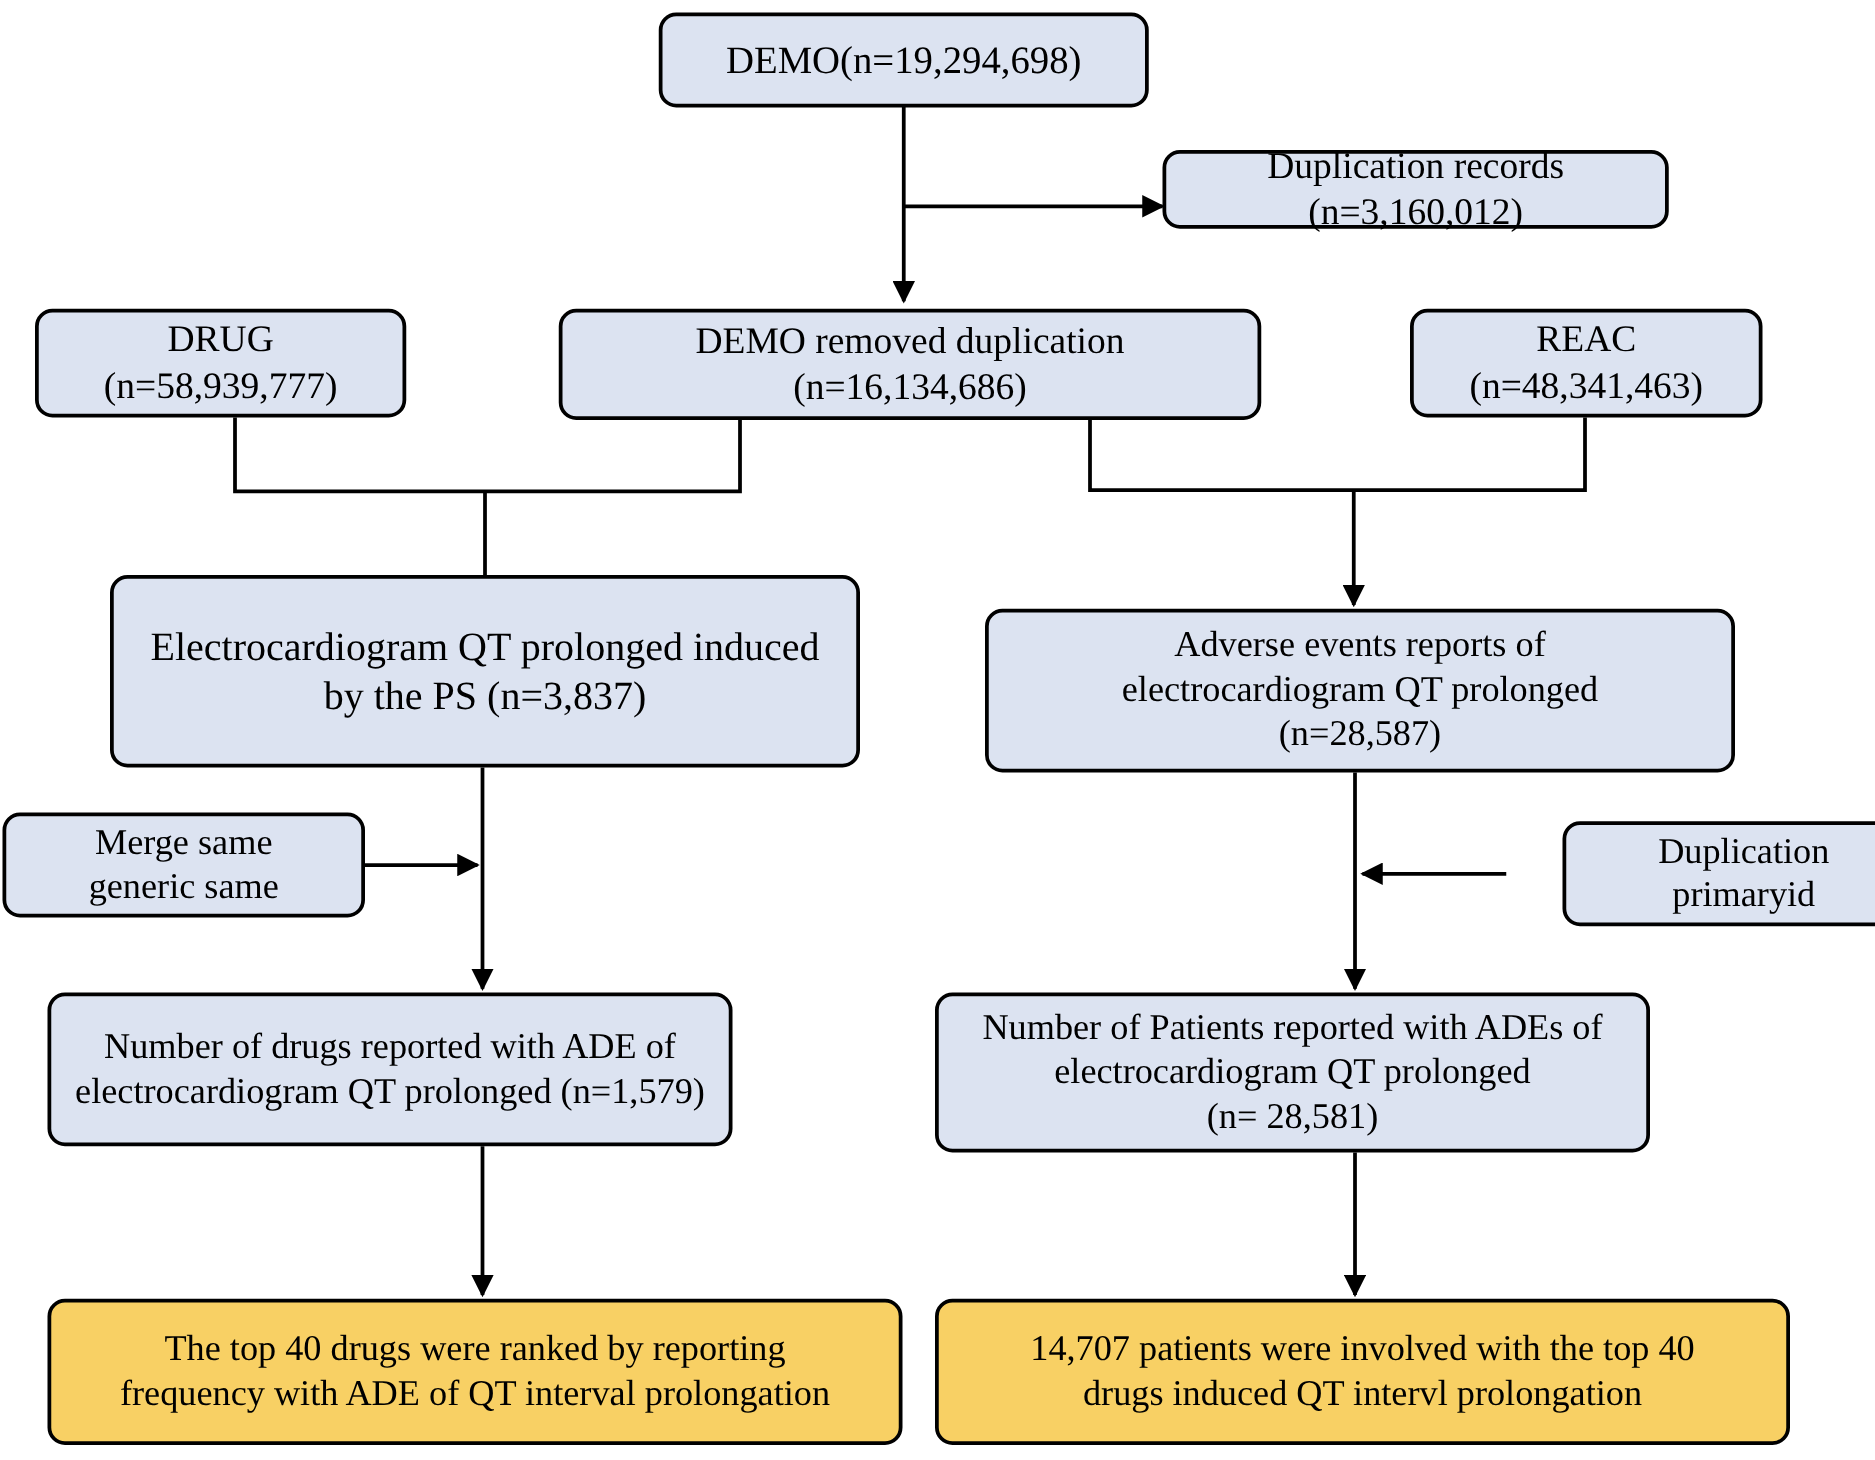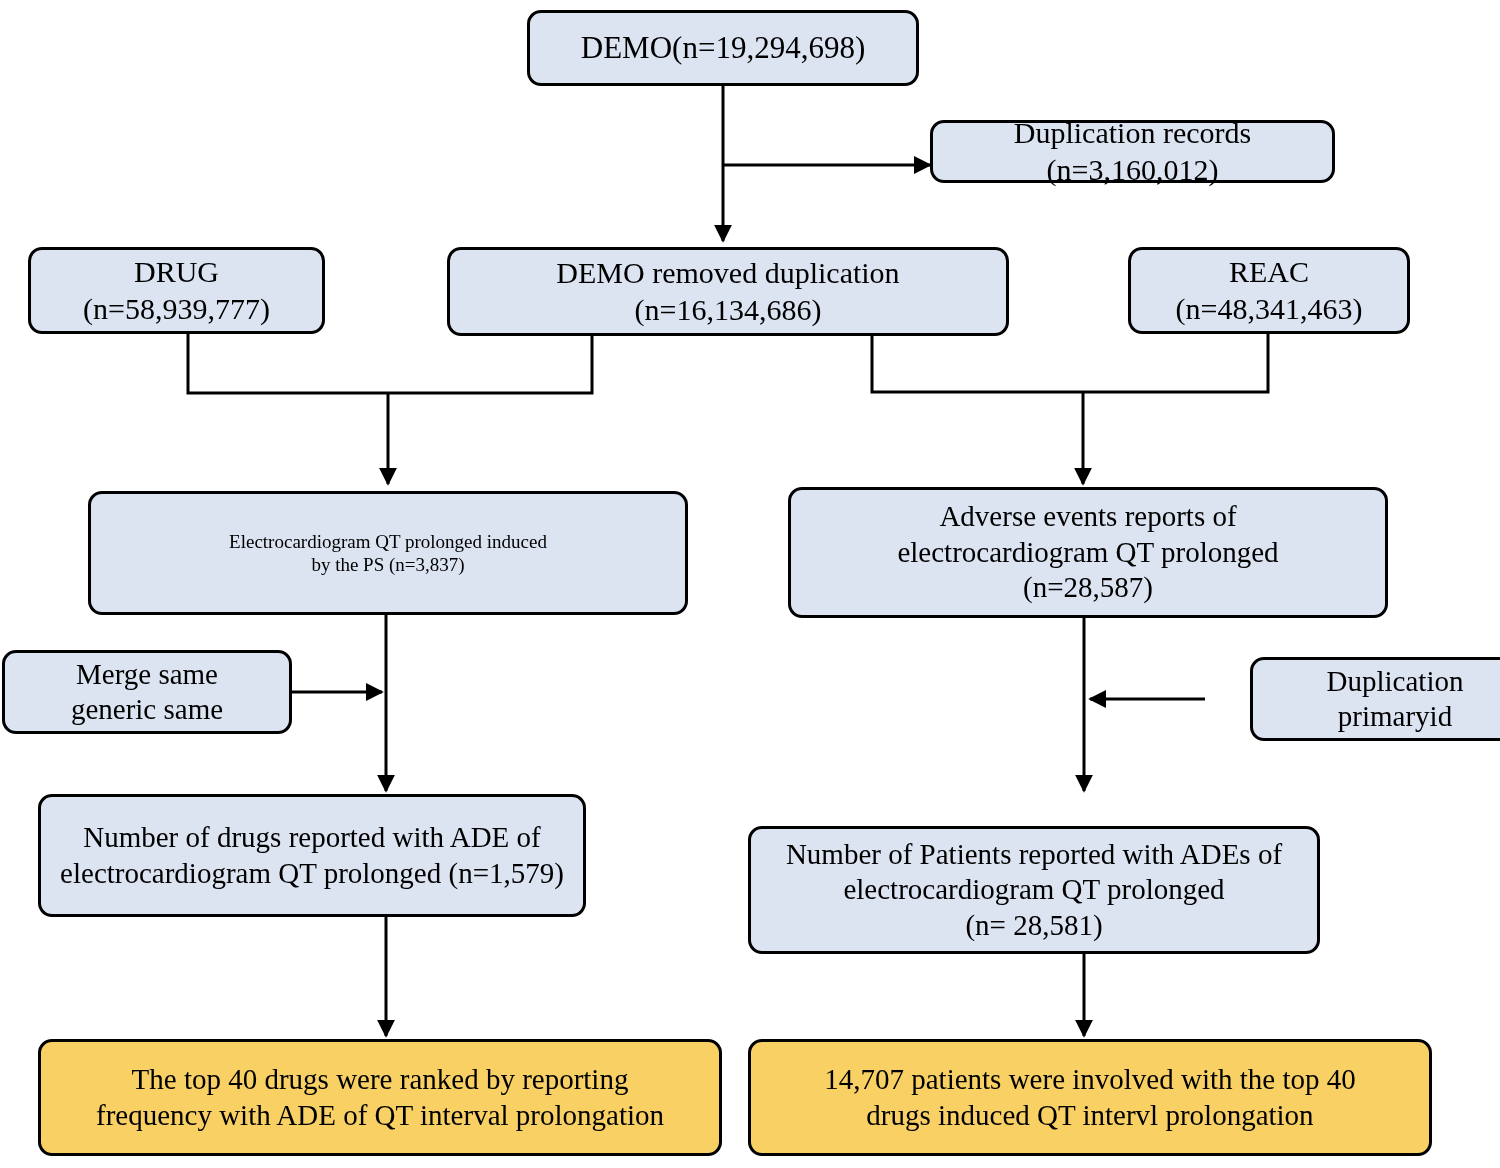--- a/index.html
+++ b/index.html
@@ -102,21 +102,21 @@
     </span>
   </div>
 
   <div class="node blue" style="left:1128px; top:247px; width:282px; height:87px; font-size:30px;">
     <span>
       <span class="txt">REAC</span>
       <span class="txt">(n=48,341,463)</span>
     </span>
   </div>
 
-  <div class="node blue" style="left:88px; top:491px; width:600px; height:124px; font-size:19px;">
+  <div class="node blue" style="left:88px; top:460px; width:600px; height:154px; font-size:32px;">
     <span>
       <span class="txt">Electrocardiogram QT prolonged induced</span>
       <span class="txt">by the PS (n=3,837)</span>
     </span>
   </div>
 
   <div class="node blue" style="left:788px; top:487px; width:600px; height:131px; font-size:29px;">
     <span>
       <span class="txt">Adverse events reports of</span>
       <span class="txt">electrocardiogram QT prolonged</span>
@@ -138,21 +138,21 @@
     </span>
   </div>
 
   <div class="node blue" style="left:38px; top:794px; width:548px; height:123px; font-size:29px;">
     <span>
       <span class="txt">Number of drugs reported with ADE of</span>
       <span class="txt">electrocardiogram QT prolonged (n=1,579)</span>
     </span>
   </div>
 
-  <div class="node blue" style="left:748px; top:794px; width:572px; height:128px; font-size:29px;margin-top:32px;">
+  <div class="node blue" style="left:748px; top:794px; width:572px; height:128px; font-size:29px;">
     <span>
       <span class="txt">Number of Patients reported with ADEs of</span>
       <span class="txt">electrocardiogram QT prolonged</span>
       <span class="txt">(n= 28,581)</span>
     </span>
   </div>
 
   <div class="node yellow" style="left:38px; top:1039px; width:684px; height:117px; font-size:29px;">
     <span>
       <span class="txt">The top 40 drugs were ranked by reporting</span>

